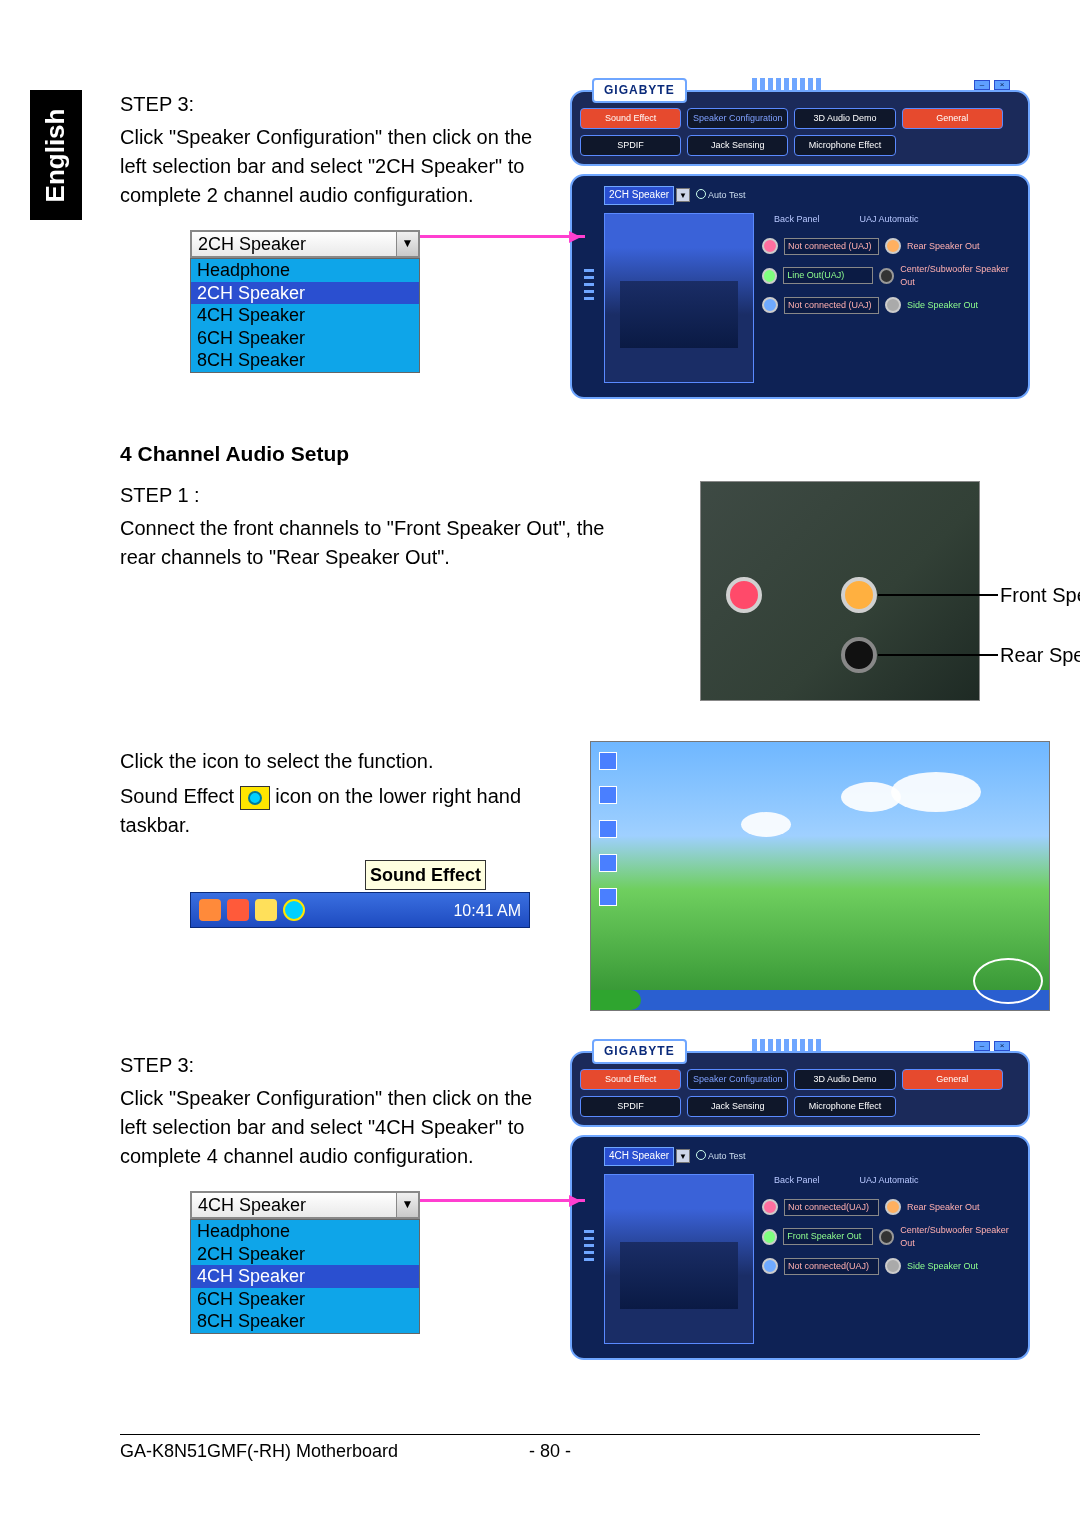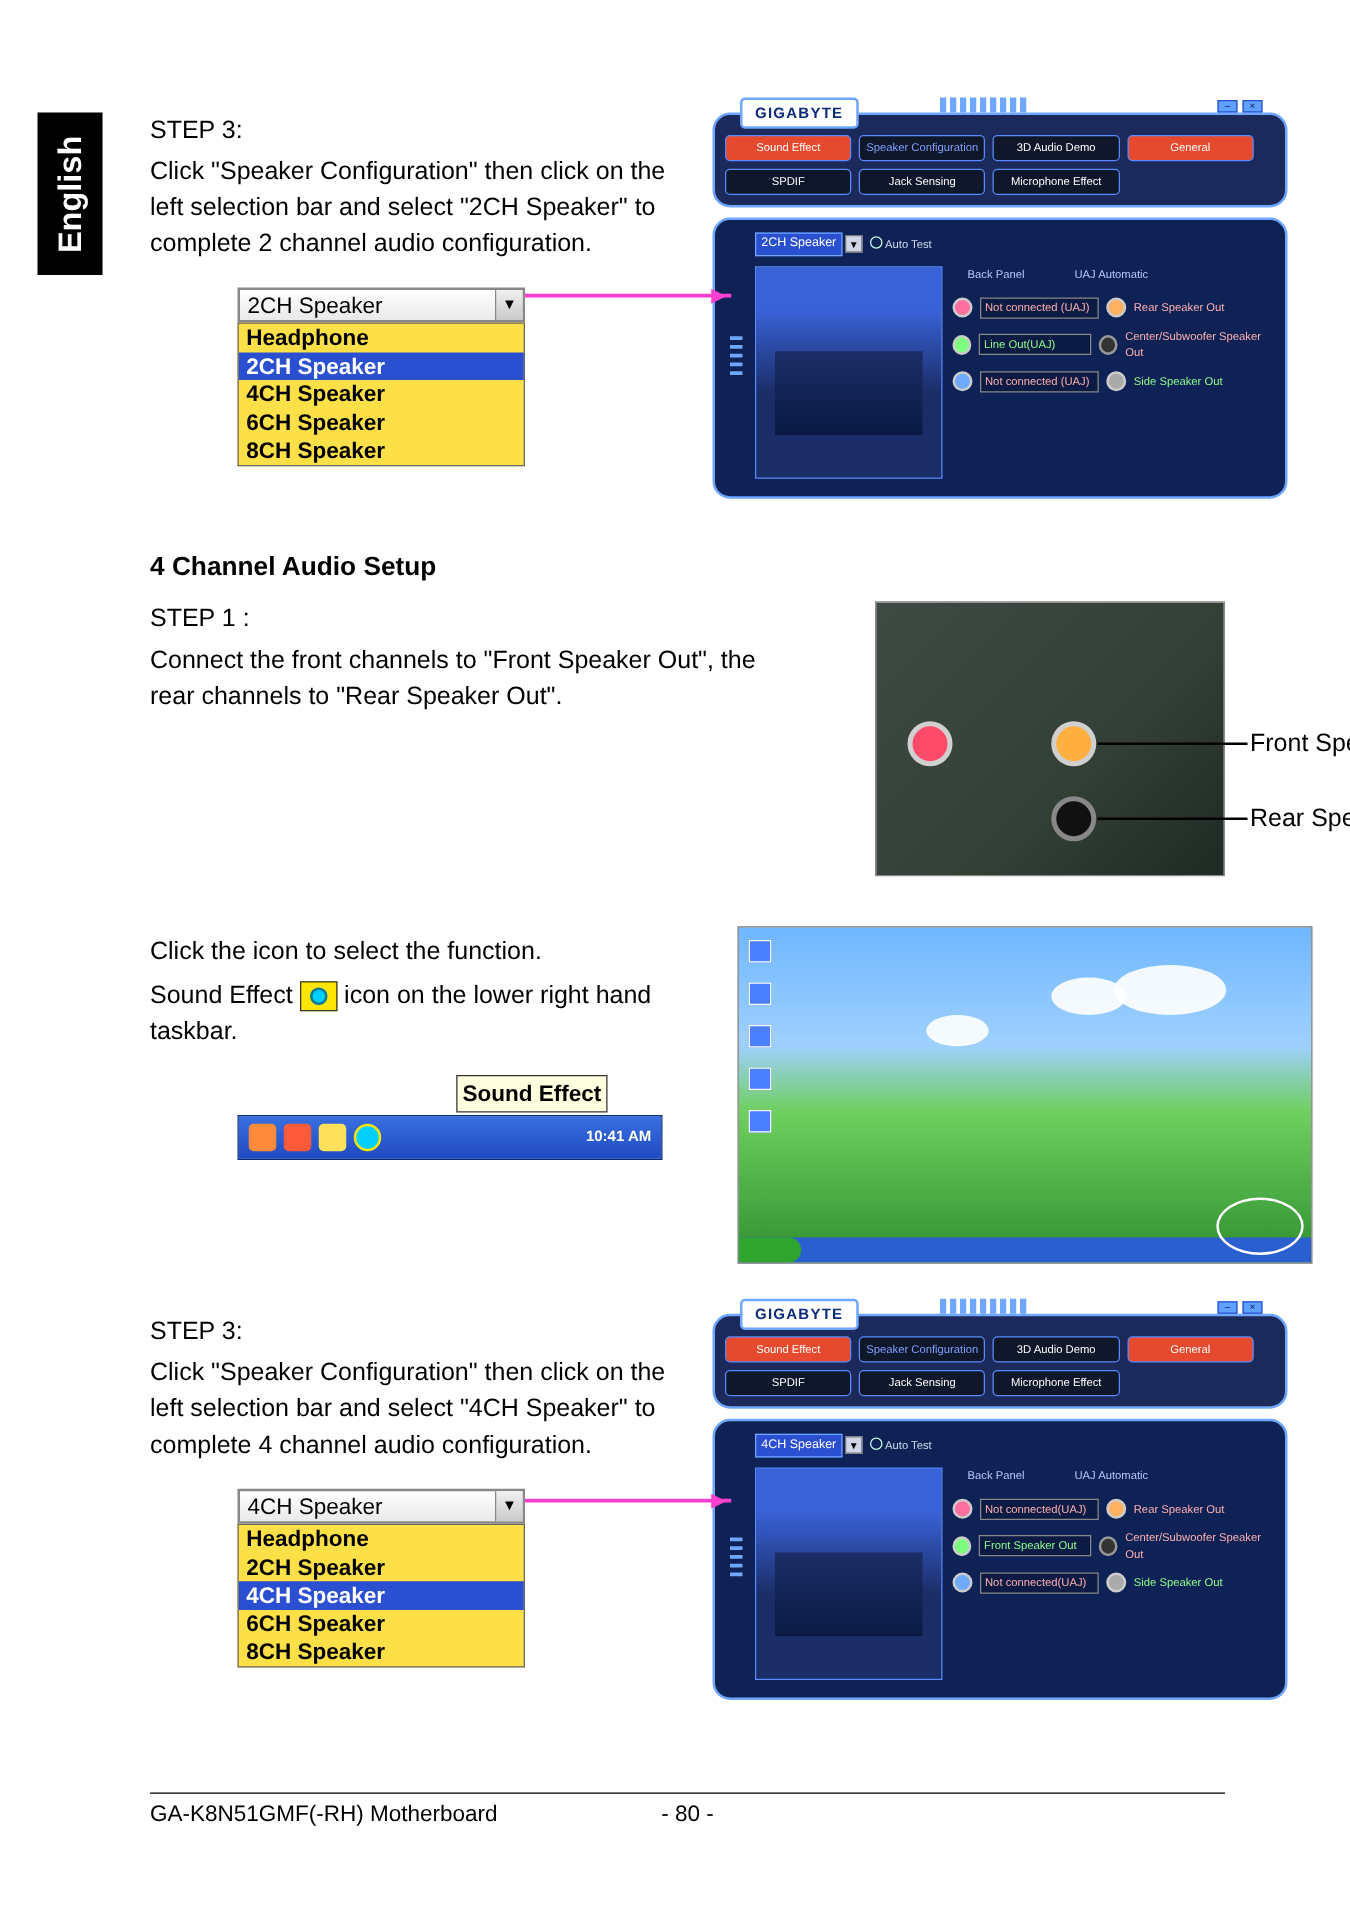--- a/index.html
+++ b/index.html
@@ -56,22 +56,21 @@
     font-size: 18px; height: 28px;
   }
   .combo-select .sel-text { flex:1; padding: 1px 6px; }
   .combo-btn {
     width: 22px; height: 100%; background: linear-gradient(#f0f0f0,#c9c9c9);
     border-left:1px solid #888; display:flex;align-items:center;justify-content:center;
     font-size:12px;
   }
   .combo-list {
     border:1px solid #666; font-size:18px; line-height:1.25;
-    background:#fde047;
-    font-weight:bold;
+    background:#0ea5e9;
   }
   .combo-list .opt { padding: 0 6px; }
   .combo-list .opt.sel { background:#2a4fd0; color:#fff; }
 
   
   .gpanel { width:460px; position:relative; }
   .gpanel-top {
     position:relative;
     background:#1b2a5a;
     border:2px solid #6fa6ff;
@@ -202,21 +201,21 @@
     margin-top:2px; height:36px;
     background:linear-gradient(#3a6fe0,#1e4bc0);
     display:flex; align-items:center; gap:6px; padding:0 8px;
     border:1px solid #0a2a7a;
   }
   .se-callout .tray .ic{width:22px;height:22px;border-radius:4px;}
   .se-callout .tray .i1{background:#ff8a3a;}
   .se-callout .tray .i2{background:#ff5a3a;}
   .se-callout .tray .i3{background:#ffe05a;}
   .se-callout .tray .i4{background:#00d0ff;border:2px solid #ffe600;border-radius:50%;}
-  .se-callout .tray .time{color:#fff;font-size:12px;margin-left:auto;font-weight:bold;}
+  .se-callout .tray .time{color:#fff;font-size:16px;margin-left:auto;font-weight:normal;}
 
   .inline-ico {
     display:inline-flex;width:30px;height:24px;background:#ffe600;
     border:1px solid #333;align-items:center;justify-content:center;
     vertical-align:middle;
   }
   .inline-ico span{width:14px;height:14px;border-radius:50%;background:#00d0ff;border:2px solid #007a99;}
 
   .footer {
     position:absolute; bottom:70px; left:120px; right:100px;

